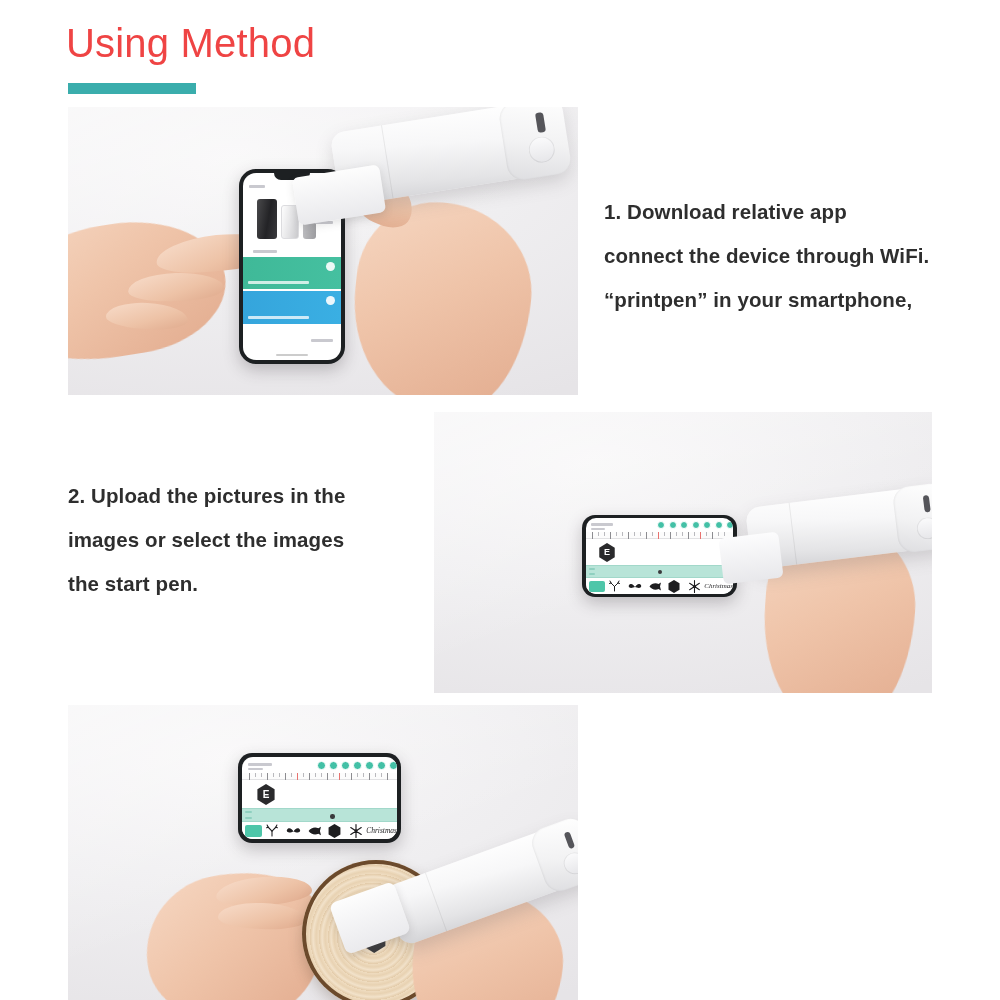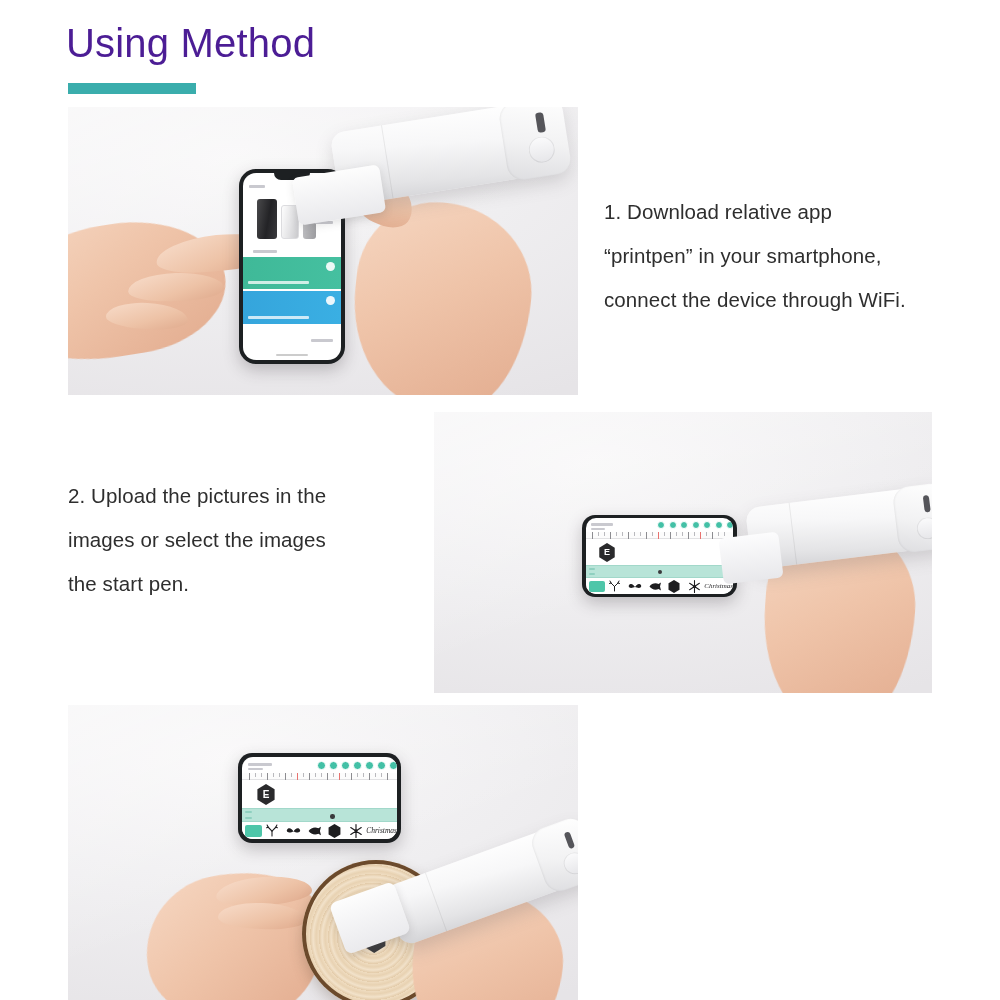--- a/index.html
+++ b/index.html
@@ -9,35 +9,35 @@
     background: #ffffff;
     font-family: "Liberation Sans", sans-serif;
     overflow: hidden;
   }
   .page { position: relative; width: 1000px; height: 1000px; background: #fff; }
 
   
   .page-title {
     position: absolute; left: 66px; top: 21px;
     font-size: 40px; font-weight: 400; letter-spacing: 0.2px;
-    color: #4c1d95; line-height: 1.1;
+    color: #ef4444; line-height: 1.1;
   }
   .title-rule {
     position: absolute; left: 68px; top: 83px;
     width: 128px; height: 11px; background: #3aadac;
   }
 
   
   .step-text {
     position: absolute;
     font-size: 20.5px; line-height: 44px;
     color: #2e2e2e; font-weight: 400; letter-spacing: 0.1px;
     white-space: nowrap;
   }
-  .step-text .line { display: block; }
+  .step-text .line { display: block; font-weight: bold; }
   #step1-text { left: 604px; top: 190px; }
   #step2-text { left: 68px; top: 474px; }
   #step3-text { left: 604px; top: 790px; }
 
   
   .photo {
     position: absolute; overflow: hidden;
     background: #eceaeb;
   }
   #panel1 { left: 68px; top: 107px; width: 510px; height: 288px; }
@@ -222,22 +222,22 @@
 </head>
 <body>
 
 <div class="page">
 
   <h1 class="page-title">Using Method</h1>
   <div class="title-rule"></div>
 
   <div class="step-text" id="step1-text">
     <span class="line">1. Download relative app</span>
+    <span class="line">connect the device through WiFi.</span>
     <span class="line">“printpen” in your smartphone,</span>
-    <span class="line">connect the device through WiFi.</span>
   </div>
 
   <div class="step-text" id="step2-text">
     <span class="line">2. Upload the pictures in the</span>
     <span class="line">images or select the images</span>
     <span class="line">the start pen.</span>
   </div>
 
 
   <div class="photo" id="panel1">

